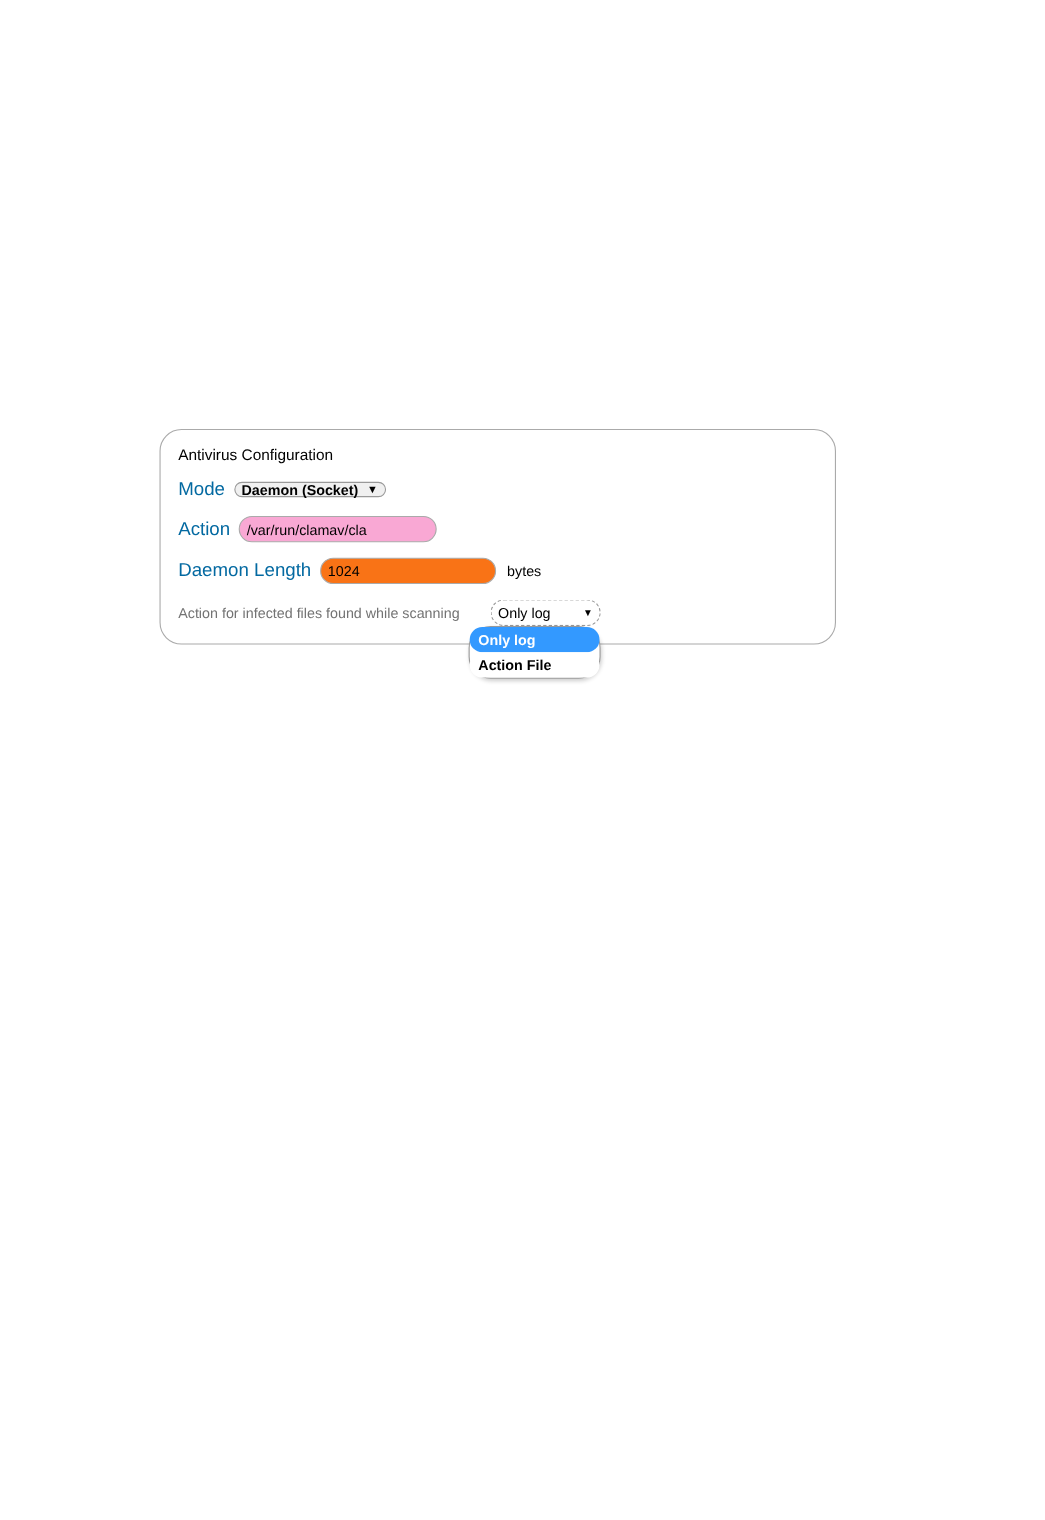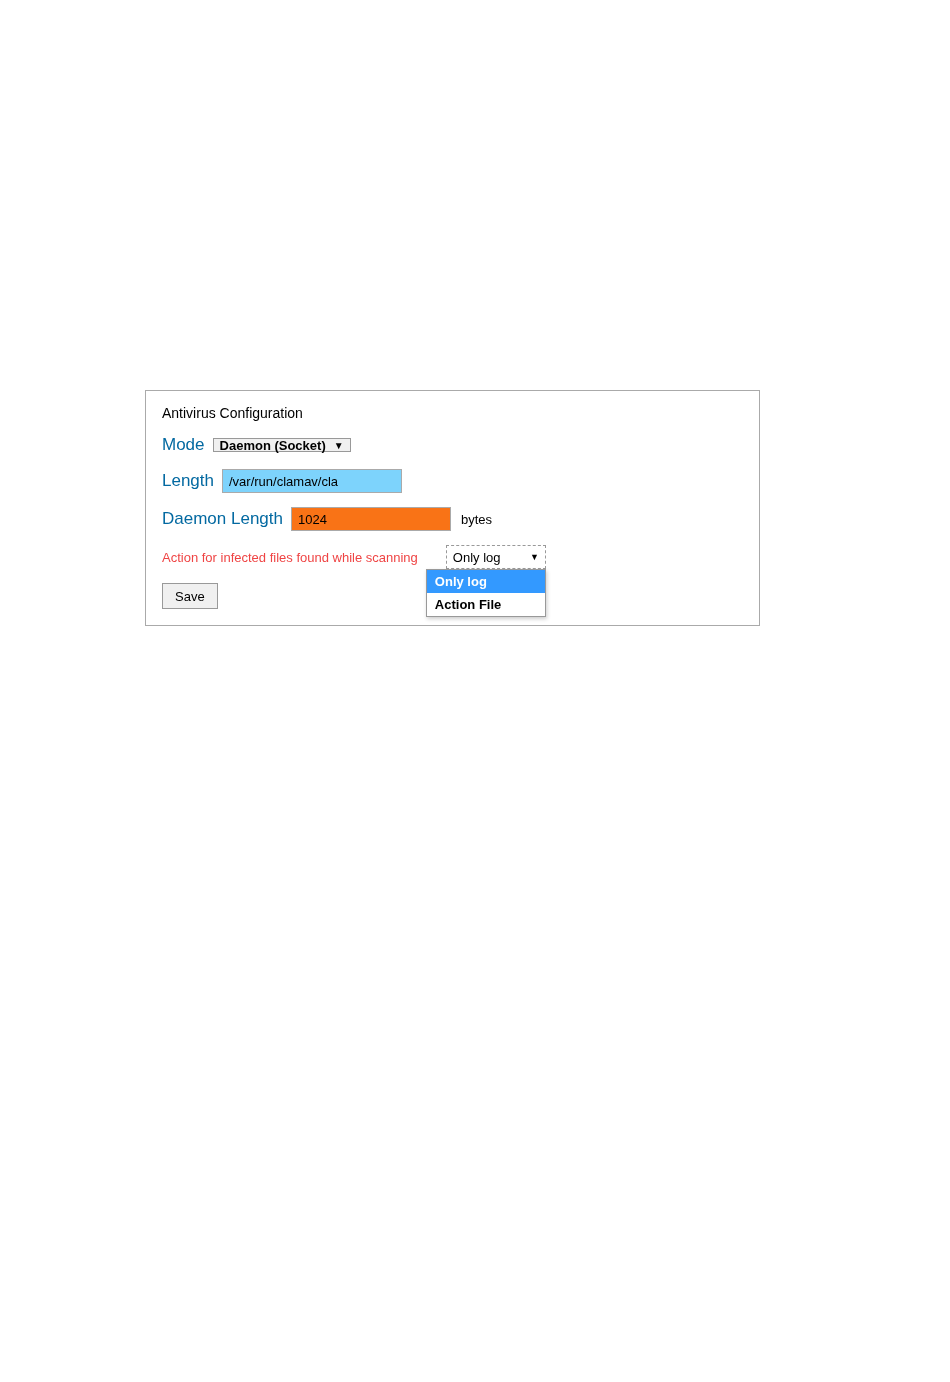--- a/index.html
+++ b/index.html
@@ -1,18 +1,19 @@
 <!DOCTYPE html>
 <html><head>
   <meta charset="utf-8">
   <style>
     * {
       box-sizing: border-box;
       margin: 0;
       padding: 0;
+      border-radius: 20px;
     }
 
     body {
       width: 950px;
       height: 1382px;
       background: #ffffff;
       font-family: Arial, sans-serif;
       font-size: 13px;
       color: #000000;
       position: relative;
@@ -74,21 +75,21 @@
       color: #000000;
     }
 
     .text-input {
       border: 1px solid #aaaaaa;
       padding: 3px 6px;
       font-size: 13px;
       color: #000000;
       height: 24px;
       width: 180px;
-      background: #7dd3fc;
+      background: #f9a8d4;
     }
 
     .stream-length-input {
       border: 1px solid #aaaaaa;
       padding: 3px 6px;
       font-size: 13px;
       color: #000000;
       height: 24px;
       width: 160px;
       background: #f97316;
@@ -102,21 +103,21 @@
 
     .action-row {
       display: flex;
       align-items: center;
       margin-bottom: 0;
       position: relative;
     }
 
     .action-label {
       font-size: 13px;
-      color: #ef4444;
+      color: #737373;
       margin-right: 8px;
       white-space: nowrap;
     }
 
     .action-select-wrapper {
       position: relative;
       padding-left: 20px;
     }
 
     .action-select-display {
@@ -190,21 +191,21 @@
 
     <div class="form-row">
       <span class="form-label">Mode</span>
       <div class="mode-select">
         <span>Daemon (Socket)</span>
         <span class="mode-select-arrow">▼</span>
       </div>
     </div>
 
     <div class="form-row">
-      <span class="form-label">Length</span>
+      <span class="form-label">Action</span>
       <input class="text-input" type="text" value="/var/run/clamav/cla" style="">
     </div>
 
     <div class="form-row">
       <span class="form-label">Daemon Length</span>
       <input class="stream-length-input" type="text" value="1024" style="">
       <span class="bytes-label">bytes</span>
     </div>
 
     <div class="action-row">
@@ -215,19 +216,16 @@
           <span style="font-size:9px;">▼</span>
         </div>
 
         <div class="action-dropdown">
           <div class="dropdown-option selected">Only log</div>
           <div class="dropdown-option not-selected">Action File</div>
         </div>
       </div>
     </div>
 
-    <div class="save-row">
-      <button class="save-button">Save</button>
-    </div>
 
   </div>
 
 </div>
 
 </body></html>

